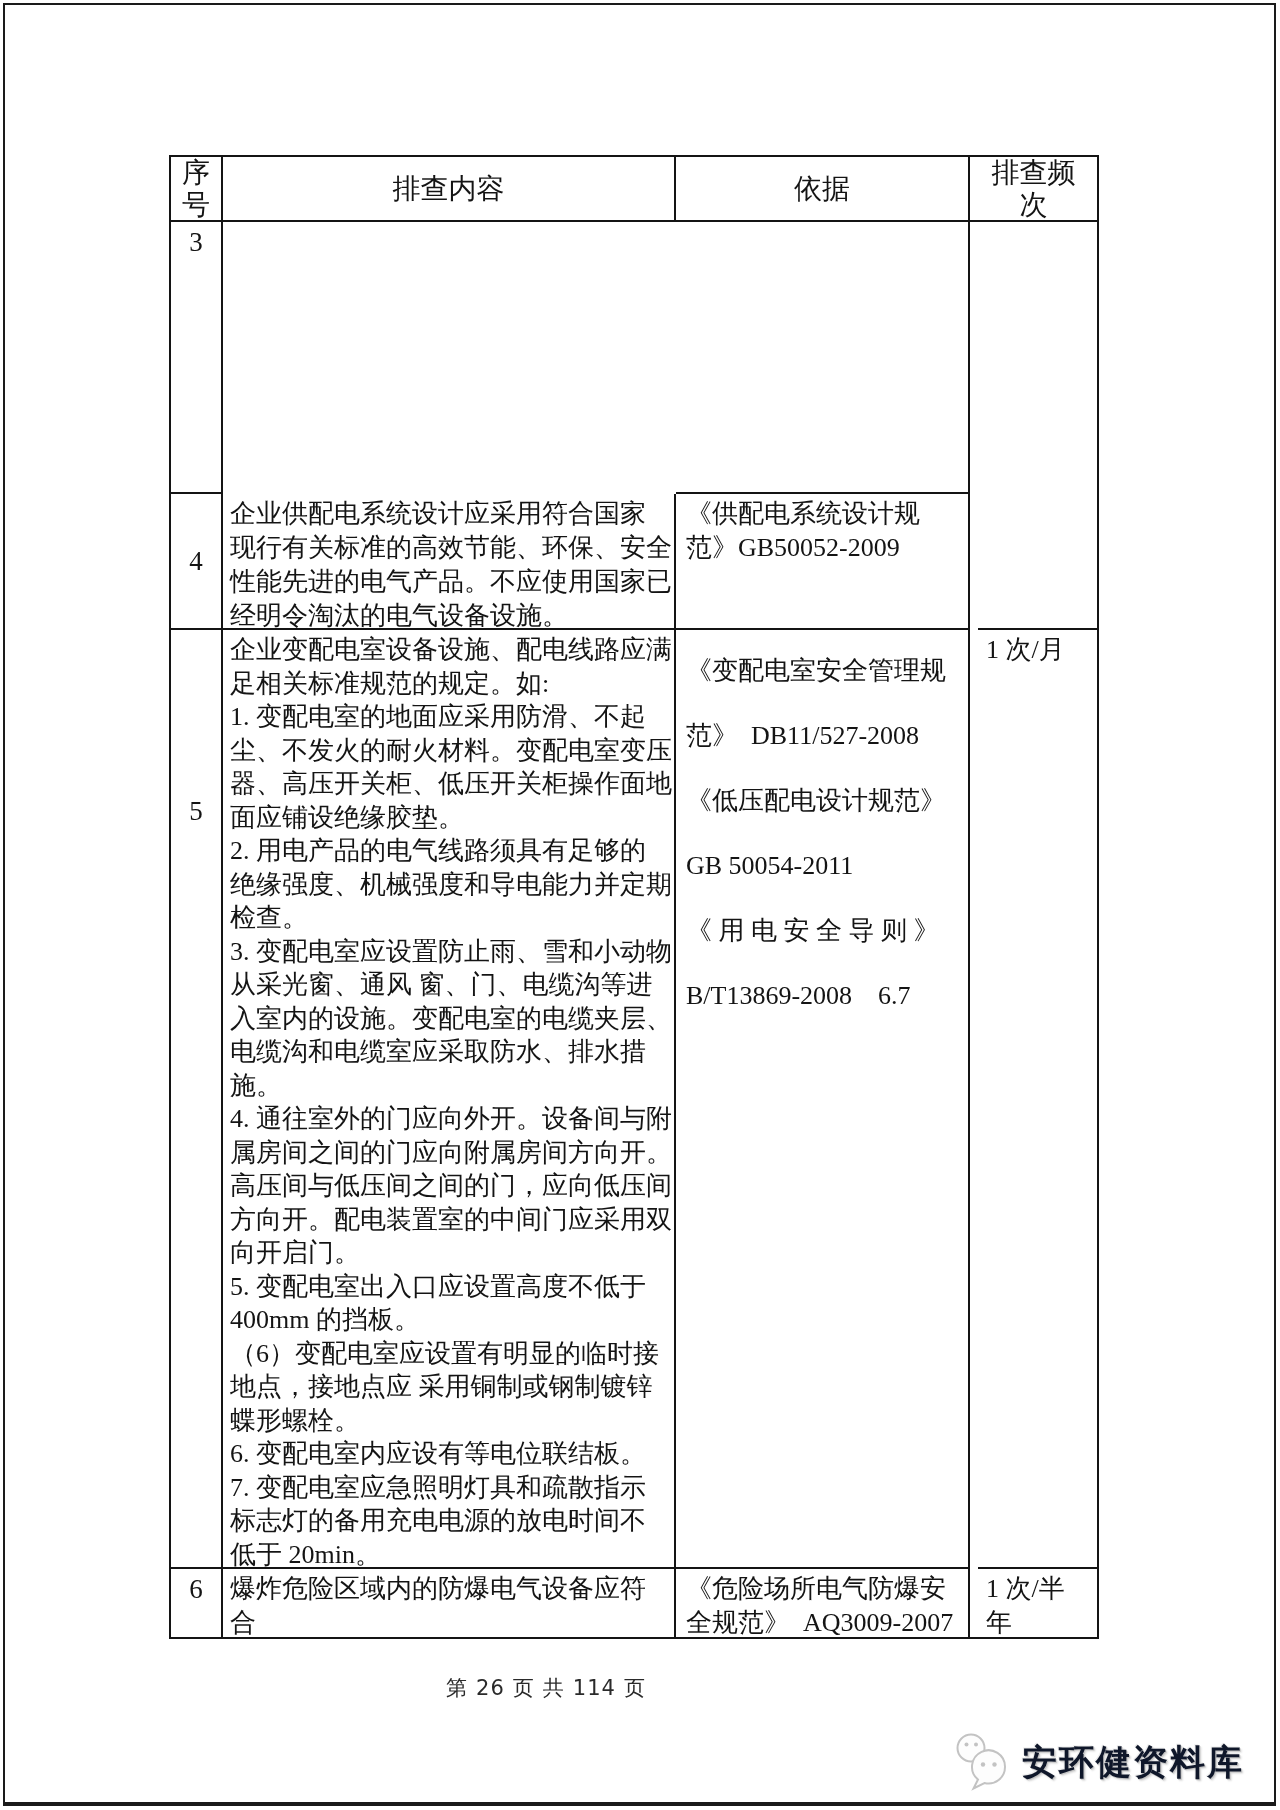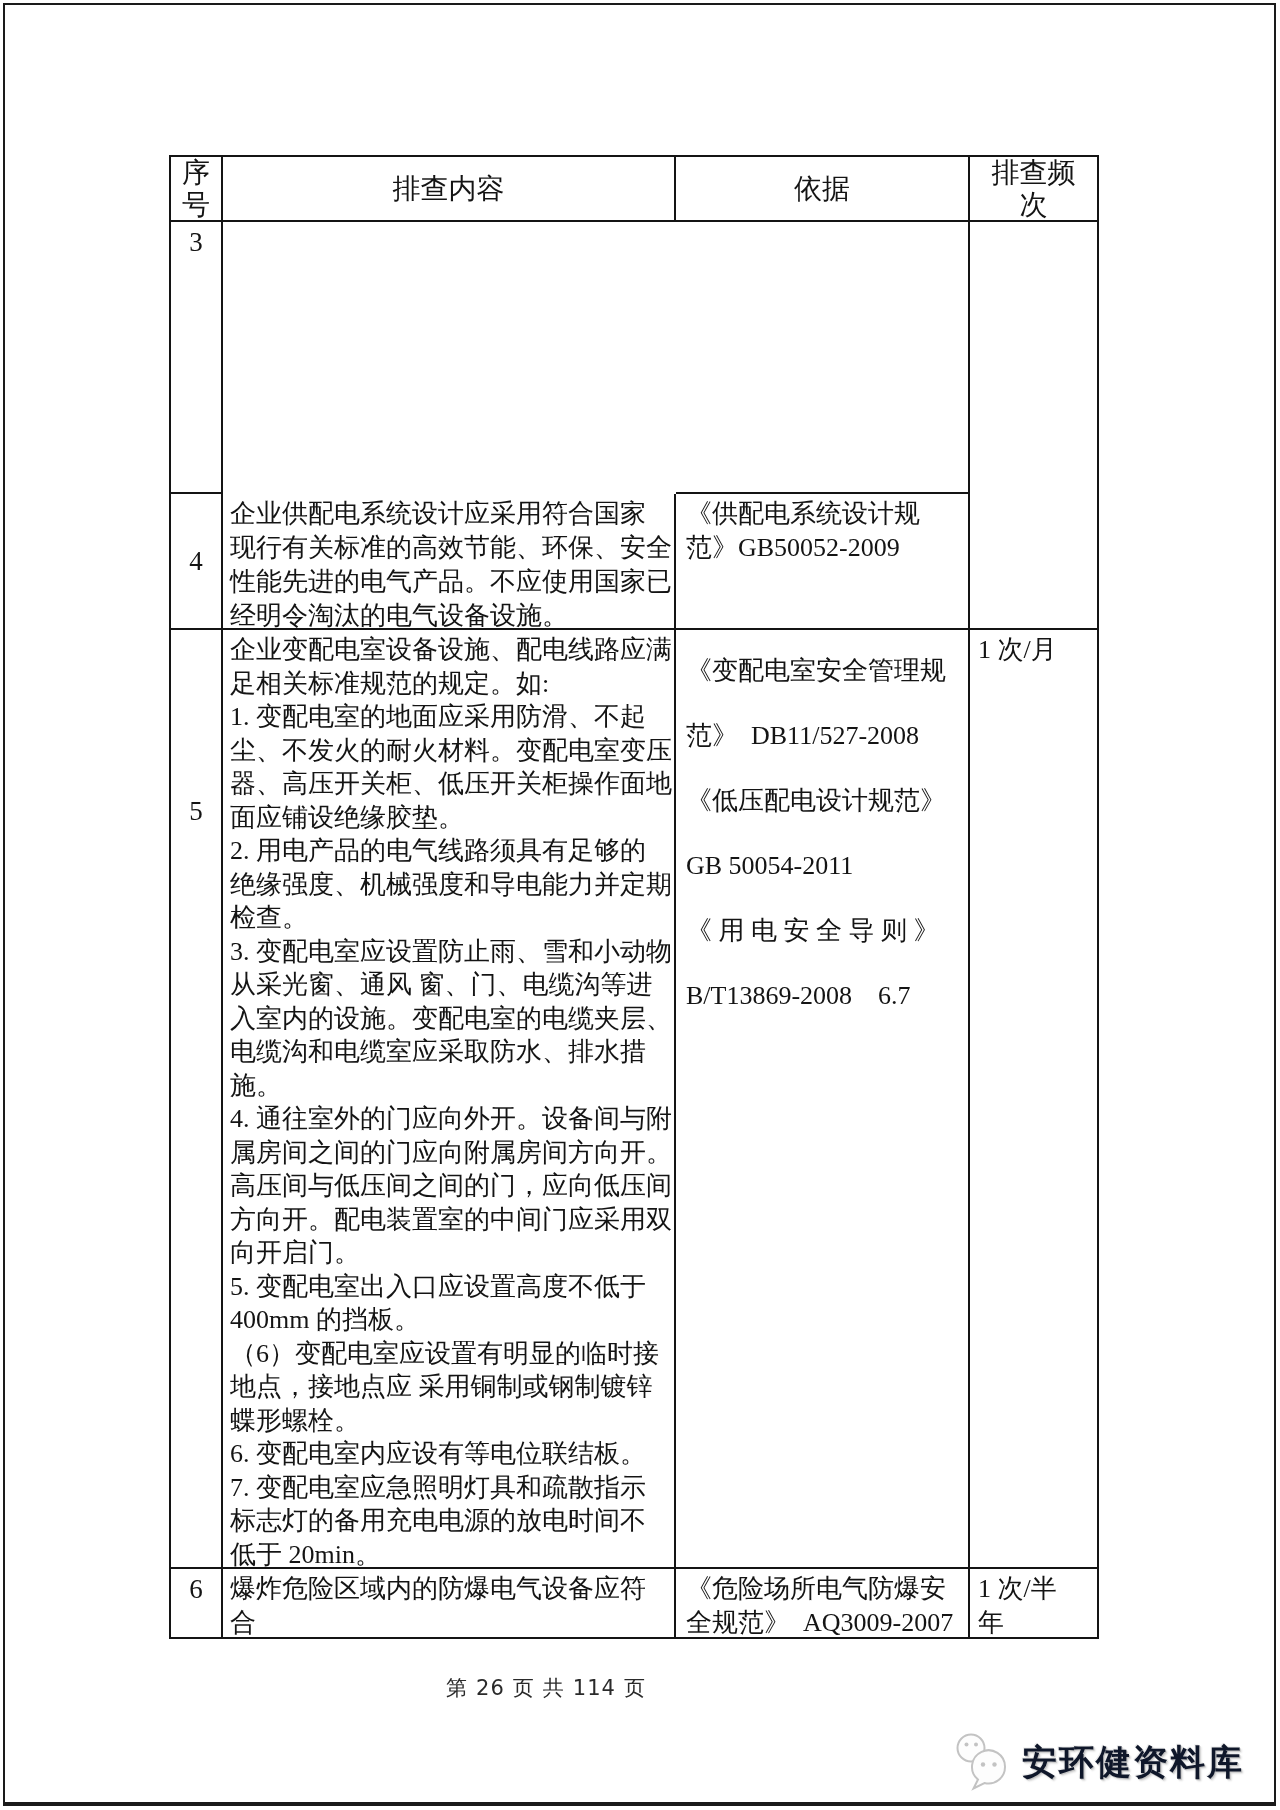--- a/index.html
+++ b/index.html
@@ -32,21 +32,21 @@
   .hc{ 
     display:flex;align-items:center;justify-content:center;
     text-align:center;font-size:28px;line-height:32px;white-space:pre-line;
   }
   .num-cell{ text-align:center;font-size:27px;padding-top:3px; }
   .num-center{ display:flex;align-items:center;justify-content:center;padding-top:0; }
   .num-deep{ padding-top:164px; }
   .content-cell{ padding:3px 4px 0 7px; }
   .basis-cell{ padding:3px 4px 0 10px; }
   .basis-tall{ line-height:65px;padding-top:8px; }
-  .freq-cell{ padding:3px 2px 8px 8px; }
+  .freq-cell{ padding:3px 2px 8px 8px;margin-left:8px; }
   
   .footer{
     position:absolute;left:0;top:1674px;width:1092px;
     text-align:center;font-size:21px;color:#2a2a2a;letter-spacing:1px;
   }
   .footer .num{font-family:"DejaVu Sans","Liberation Sans",sans-serif;font-size:21px;margin:0 4px;}
   .footer .w{margin:0 4px;}
   
   .watermark{
     position:absolute;top:1731px;right:36px;

